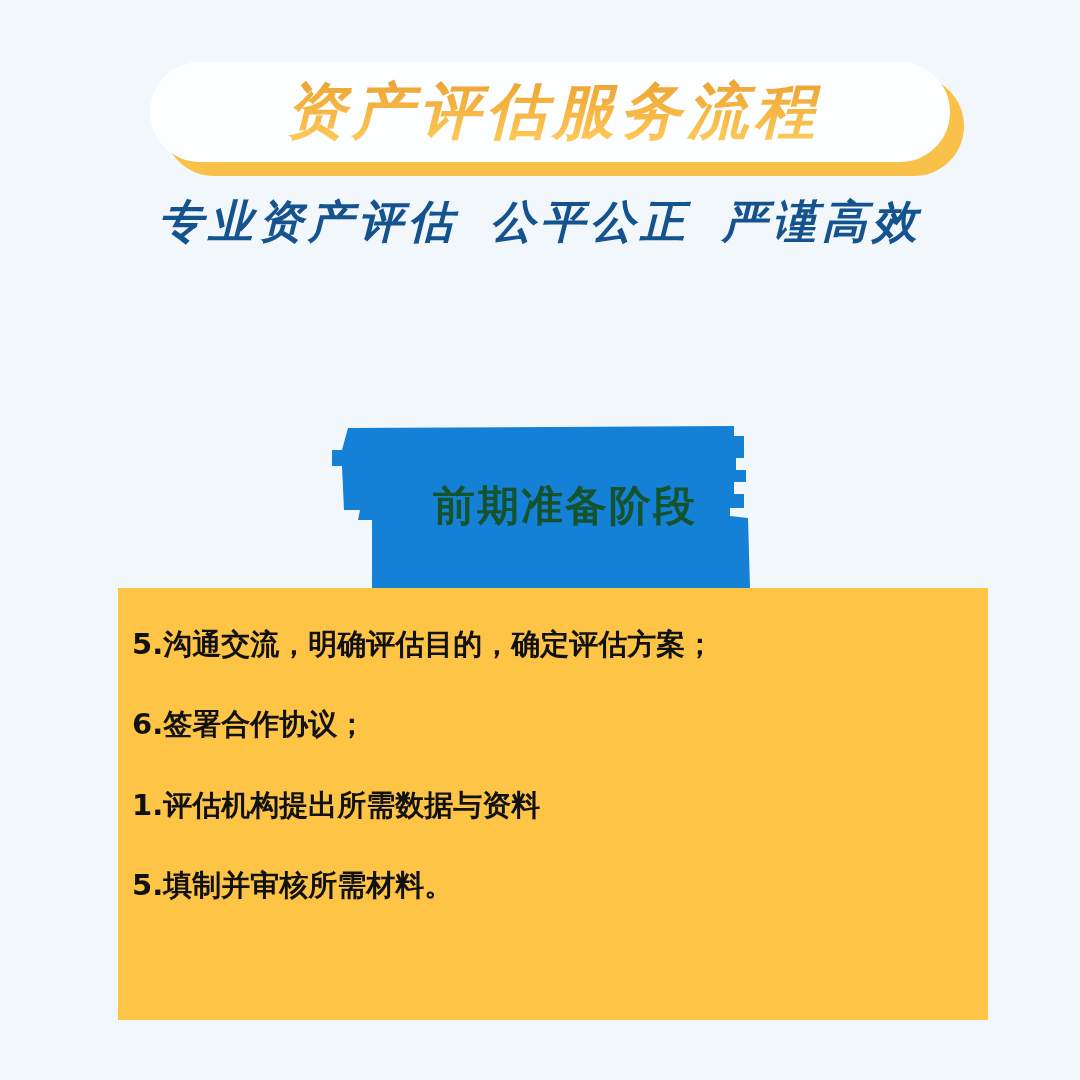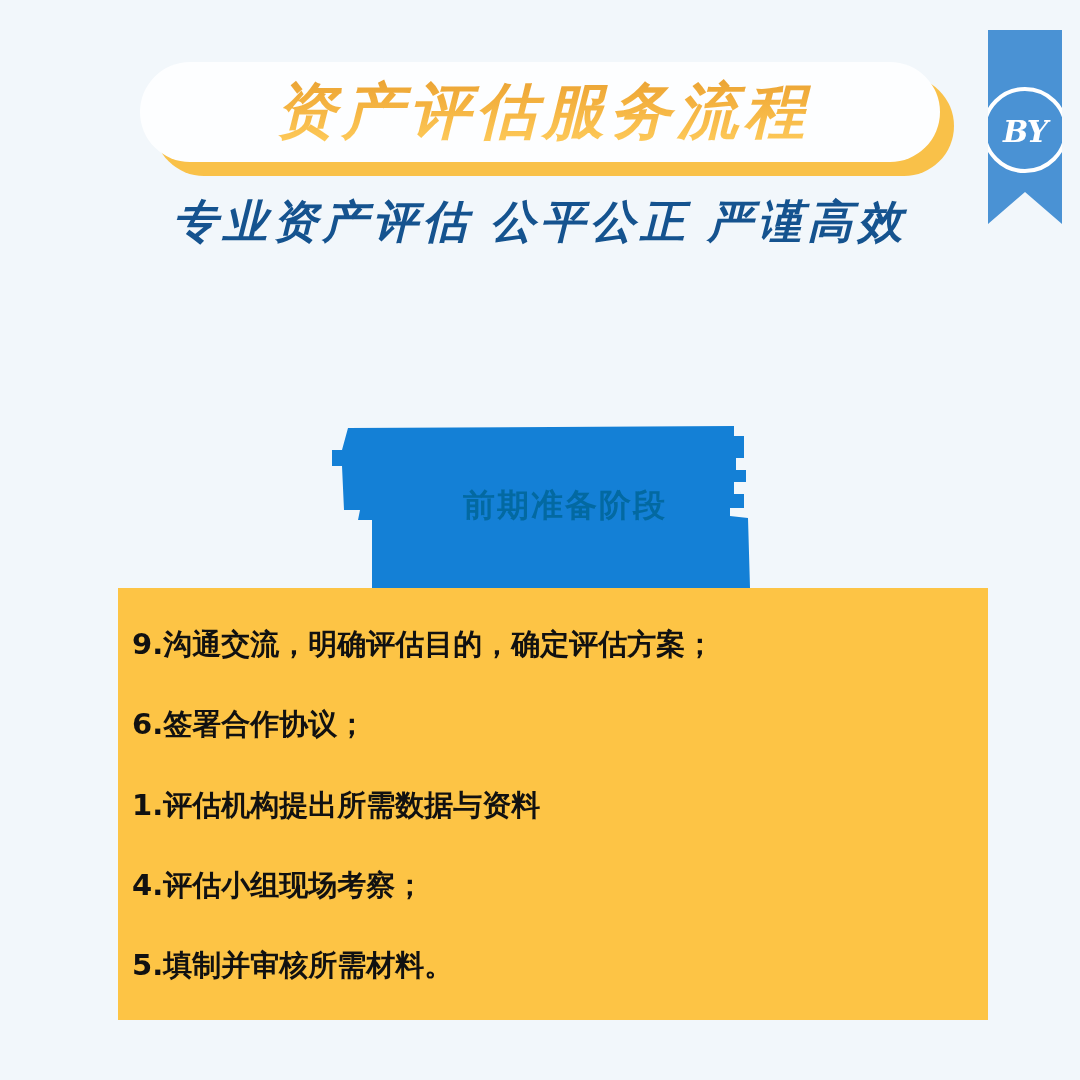--- a/index.html
+++ b/index.html
@@ -11,21 +11,21 @@
   }
   #poster {
     position:relative;
     width:1080px; height:1080px;
     background:#f2f7fb;
   }
 
   
   .title-wrap {
     position:absolute;
-    left:140px; top:62px;
+    left:150px; top:62px;
     width:800px; height:108px;
   }
   .pill-shadow {
     position:absolute;
     left:14px; top:14px;
     width:800px; height:100px;
     border-radius:54px;
     background:#f9c149;
   }
   .pill-face {
@@ -53,21 +53,21 @@
     white-space:nowrap;
     text-indent:6px;
   }
 
   
   .subtitle {
     position:absolute;
     left:0; top:192px;
     width:1080px;
     text-align:center;
-    font-family:Liberation Sans, sans-serif;
+    font-family:Liberation Mono, monospace;
     font-size:45px;
     font-weight:bold;
     font-style:italic;
     letter-spacing:5px;
     color:#15538f;
     white-space:nowrap;
   }
 
   
   .ribbon {
@@ -96,23 +96,23 @@
     left:330px; top:424px;
     width:440px; height:168px;
   }
   .stage-banner svg { display:block; }
   .stage-title {
     position:absolute;
     left:0; top:0;
     width:440px; height:152px;
     display:flex; align-items:center; justify-content:center;
     font-family:"DejaVu Sans", sans-serif;
-    font-size:32px;
+    font-size:42px;
     font-weight:bold;
-    color:#0369a1;
+    color:#14532d;
     letter-spacing:2px;
     white-space:nowrap;
     padding-left:30px;
     padding-top:12px;
     pointer-events:none;
   }
 
   
   .content-panel {
     position:absolute;
@@ -139,28 +139,20 @@
 <div id="poster">
 
   <div class="title-wrap">
     <div class="pill-shadow"></div>
     <div class="pill-face"></div>
     <div class="title-text">资产评估服务流程</div>
   </div>
 
   <div class="subtitle">专业资产评估 公平公正 严谨高效</div>
 
-  <div class="ribbon">
-    <svg width="74" height="194" viewBox="0 0 74 194" xmlns="http://www.w3.org/2000/svg">
-      <path d="M0 0 H74 V194 L37 162 L0 194 Z" fill="#4a92d4"></path>
-      <circle cx="37" cy="100" r="44" fill="#4a92d4"></circle>
-      <circle cx="37" cy="100" r="41" fill="none" stroke="#ffffff" stroke-width="4"></circle>
-    </svg>
-    <div class="ribbon-label">BY</div>
-  </div>
 
   <div class="stage-banner">
     <svg width="440" height="168" viewBox="0 0 440 168" xmlns="http://www.w3.org/2000/svg">
       <path fill="#1480d6" d="
         M18 4
         L404 2
         L404 12
         L414 12
         L414 34
         L406 34
@@ -184,21 +176,20 @@
         L2 42
         L2 26
         L12 26
         Z"></path>
     </svg>
     <div class="stage-title">前期准备阶段</div>
   </div>
 
   <div class="content-panel">
     <ul class="item-list">
-      <li class="item">9.沟通交流，明确评估目的，确定评估方案；</li>
+      <li class="item">5.沟通交流，明确评估目的，确定评估方案；</li>
       <li class="item">6.签署合作协议；</li>
       <li class="item">1.评估机构提出所需数据与资料</li>
-      <li class="item">4.评估小组现场考察；</li>
       <li class="item">5.填制并审核所需材料。</li>
     </ul>
   </div>
 
 </div>
 
 </body></html>

